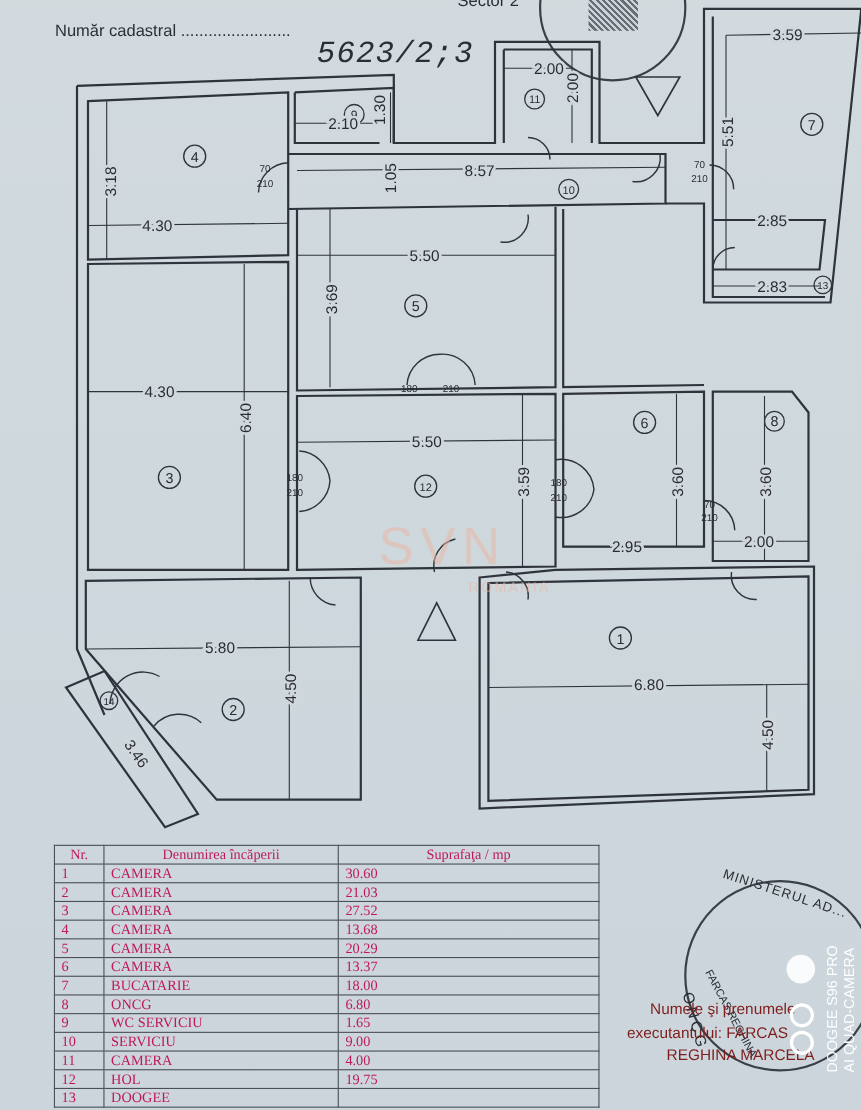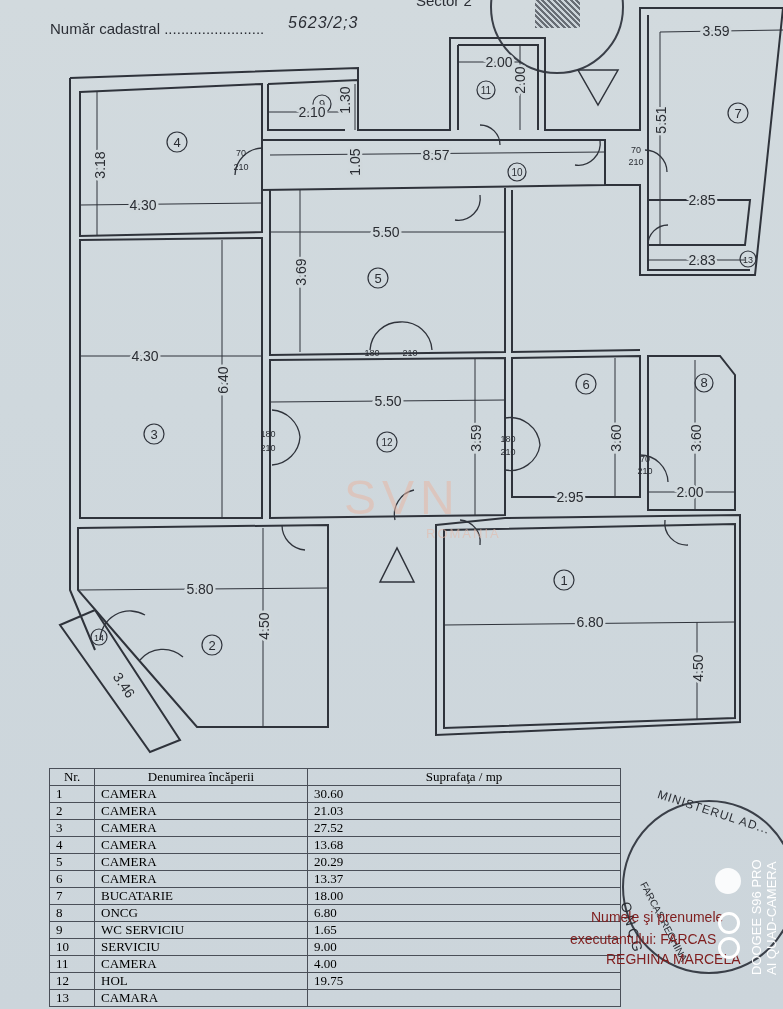--- a/index.html
+++ b/index.html
@@ -1,22 +1,22 @@
 <!DOCTYPE html>
 <html><head>
 <meta charset="utf-8">
 <style>
   html,body{margin:0;padding:0;}
   body{width:783px;height:1009px;overflow:hidden;background:#cdd6dc;position:relative;font-family:"Liberation Serif",serif;color:#2a2d33;}
   .paper{position:absolute;inset:0;background:linear-gradient(180deg,#d2dade 0%,#cfd8dd 40%,#ccd5db 100%);}
   .hdr{position:absolute;font-family:"Liberation Sans",sans-serif;font-size:15px;color:#2b2e35;}
-  .hand{position:absolute;font-family:Liberation Sans, sans-serif;font-style:italic;font-size:16px;color:#2b2e35;letter-spacing:1px;}
+  .hand{position:absolute;font-family:Liberation Mono, monospace;font-style:italic;font-size:28px;color:#2b2e35;letter-spacing:1px;margin-top:20px;}
   svg.plan{position:absolute;left:0;top:0;}
   .lbl{font-family:"Liberation Sans",sans-serif;fill:#2a2d33;}
-  table.rooms{position:absolute;left:49px;top:768px;width:572px;border-collapse:collapse;font-family:"Liberation Serif",serif;font-size:13px;color:#000000;}
+  table.rooms{position:absolute;left:49px;top:768px;width:496px;border-collapse:collapse;font-family:"Liberation Serif",serif;font-size:13px;color:#be185d;}
   table.rooms th,table.rooms td{border:1px solid #4a4f58;padding:0 6px;height:16px;line-height:16px;text-align:left;font-weight:normal;}
   table.rooms th{text-align:center;}
   table.rooms td.nr{width:32px;}
   table.rooms td.name{width:200px;}
   .stamp{position:absolute;border:2px solid #3a3f48;border-radius:50%;}
   .sig{position:absolute;font-family:"Liberation Sans",sans-serif;font-size:14px;color:#7f1d1d;line-height:18px;}
   .watermark{position:absolute;font-family:"Liberation Sans",sans-serif;color:#e7b8a6;opacity:.55;margin-left:44px;}
   .cam{position:absolute;font-family:"Liberation Sans",sans-serif;color:#fff;font-size:13px;transform:rotate(-90deg);transform-origin:left top;white-space:nowrap;line-height:14px;}
 </style>
 </head>
@@ -252,21 +252,21 @@
         <td class="name">CAMERA</td>
         <td>4.00</td>
       </tr>
     <tr>
         <td class="nr">12</td>
         <td class="name">HOL</td>
         <td>19.75</td>
       </tr>
     <tr>
         <td class="nr">13</td>
-        <td class="name">CAMARA</td>
+        <td class="name">DOOGEE</td>
         <td></td>
       </tr>
   </tbody>
 </table>
 
 <div class="stamp" style="left:622px;top:800px;width:170px;height:170px;border-width:2px;"></div>
 <div style="position:absolute;left:655px;top:805px;font-family:'Liberation Sans',sans-serif;font-size:12px;transform:rotate(18deg);letter-spacing:1px;color:#2a2d33;">MINISTERUL AD...</div>
 <div style="position:absolute;left:648px;top:880px;font-family:'Liberation Sans',sans-serif;font-size:10px;transform:rotate(62deg);transform-origin:left top;color:#2a2d33;">FARCAS REGHINA</div>
 <div style="position:absolute;left:633px;top:900px;font-family:'Liberation Sans',sans-serif;font-size:14px;transform:rotate(75deg);transform-origin:left top;letter-spacing:3px;color:#2a2d33;">ONCG</div>
 

